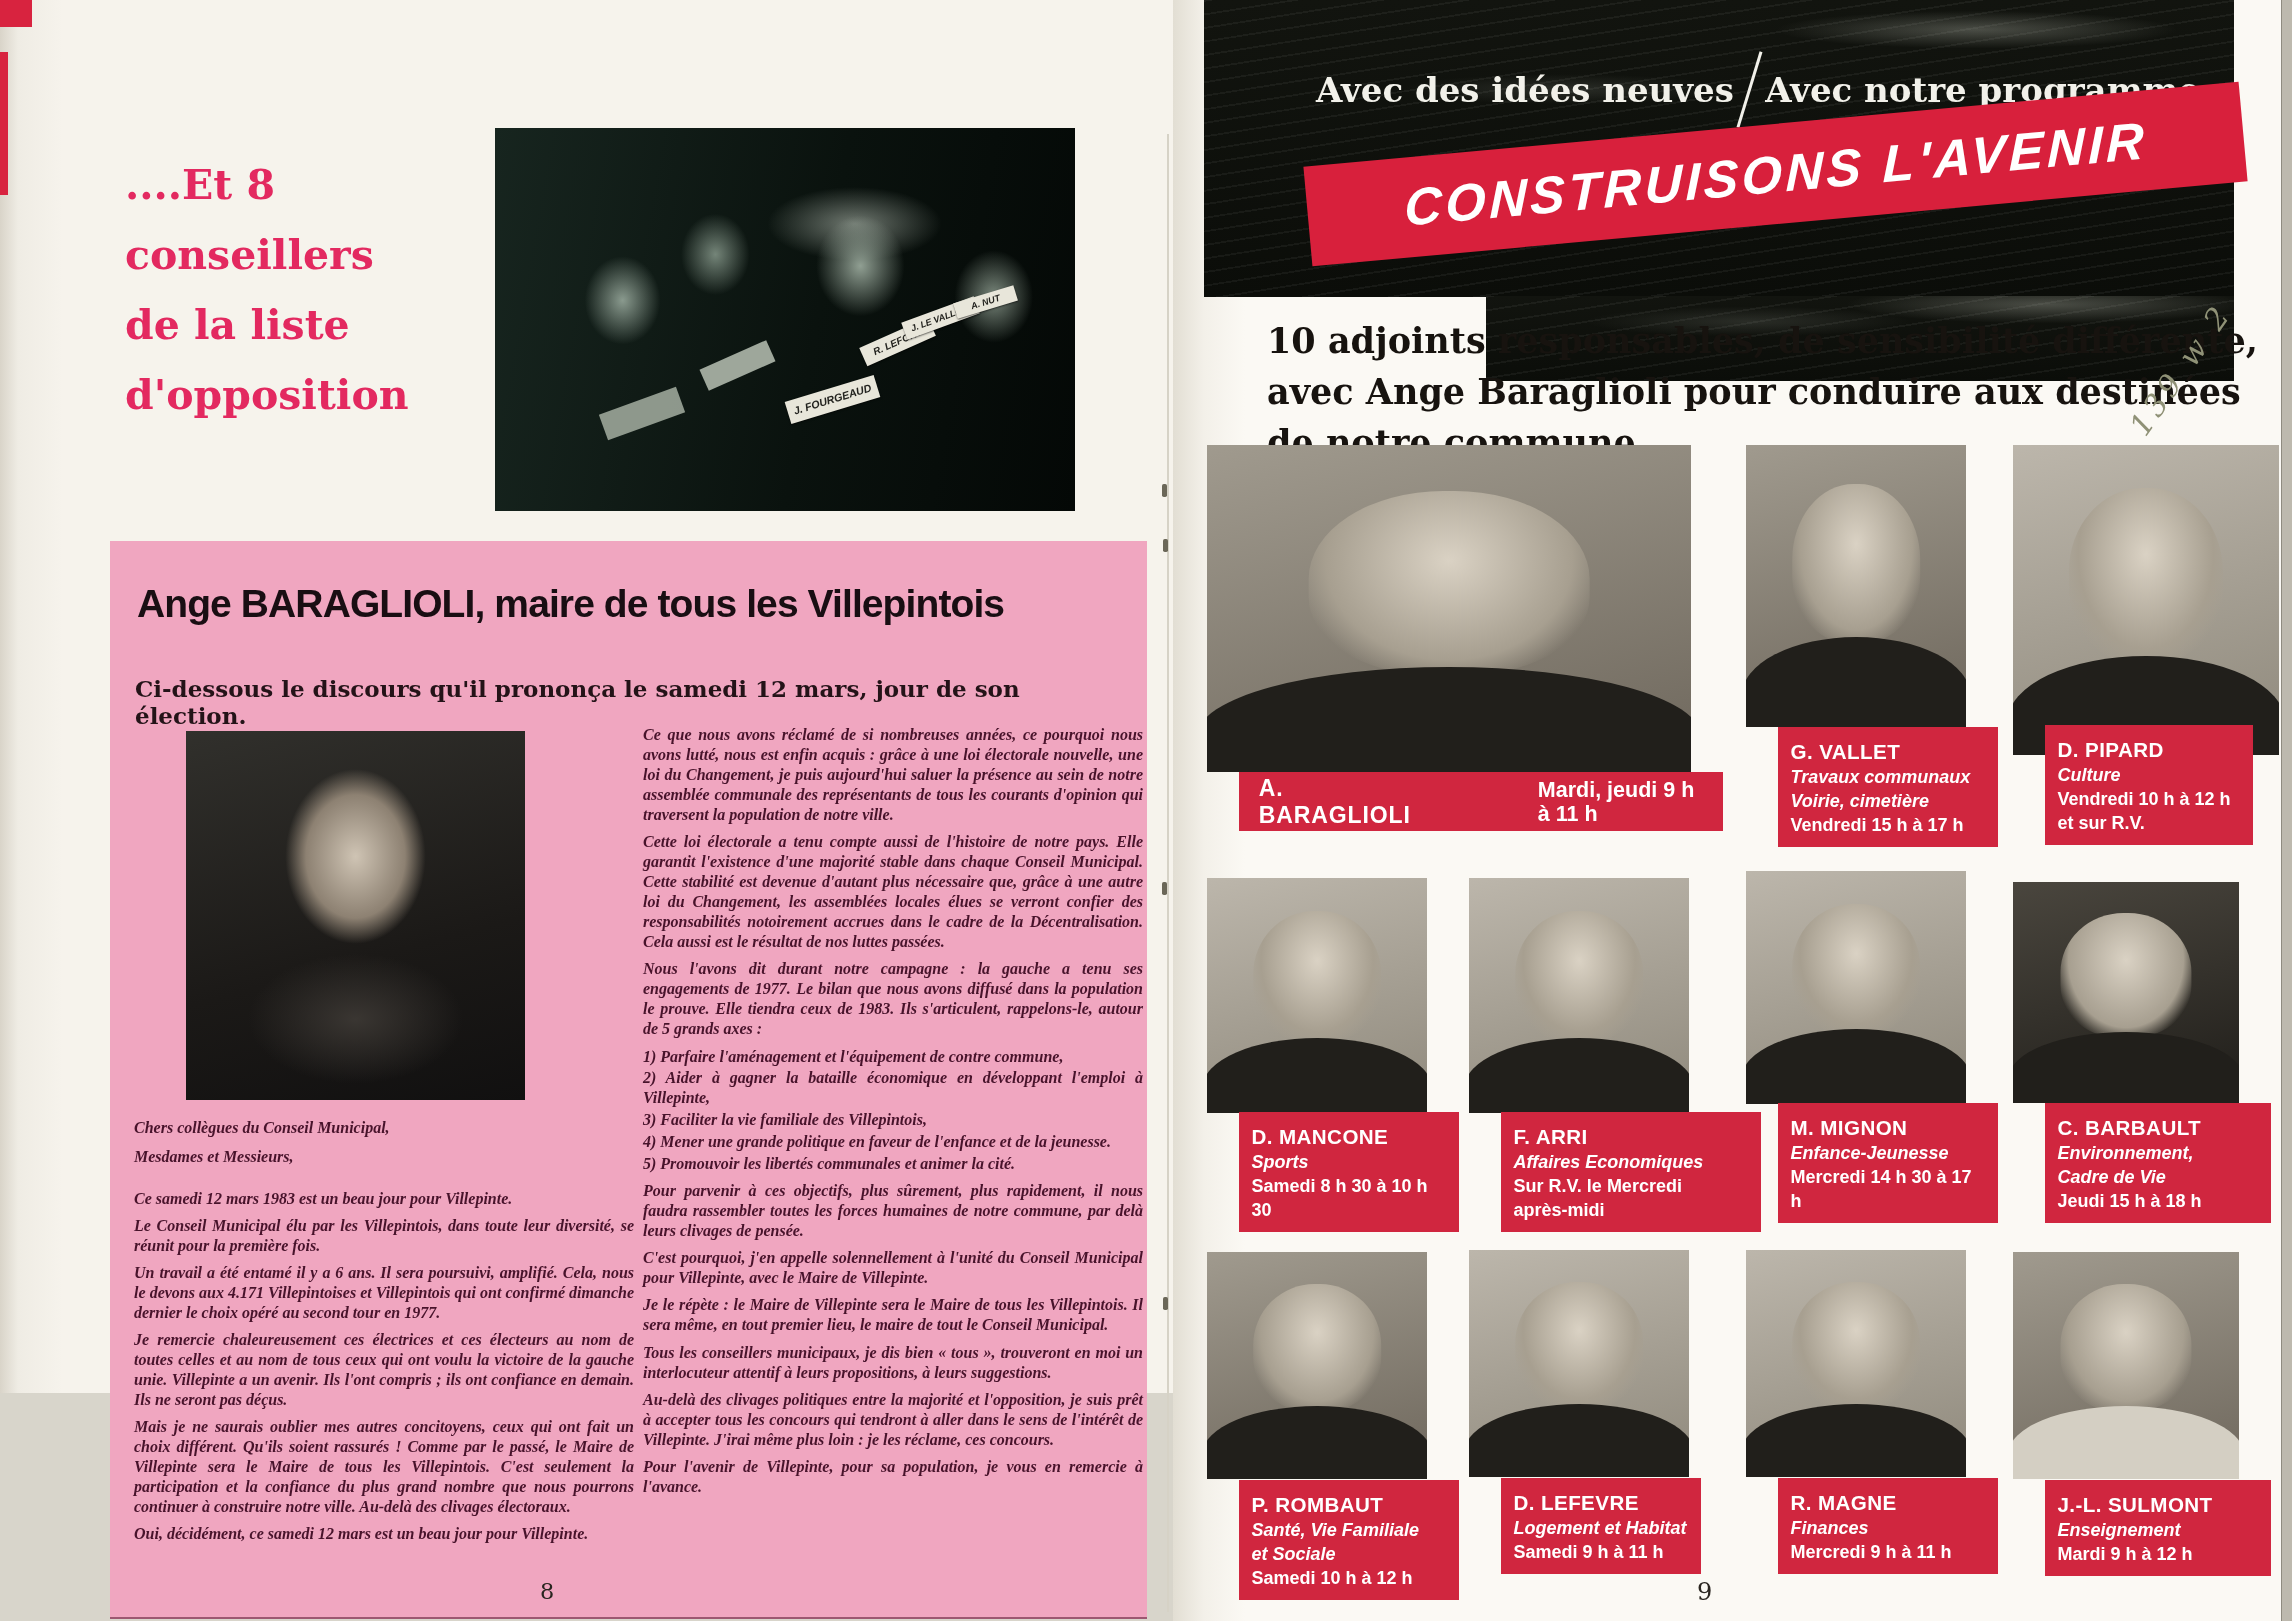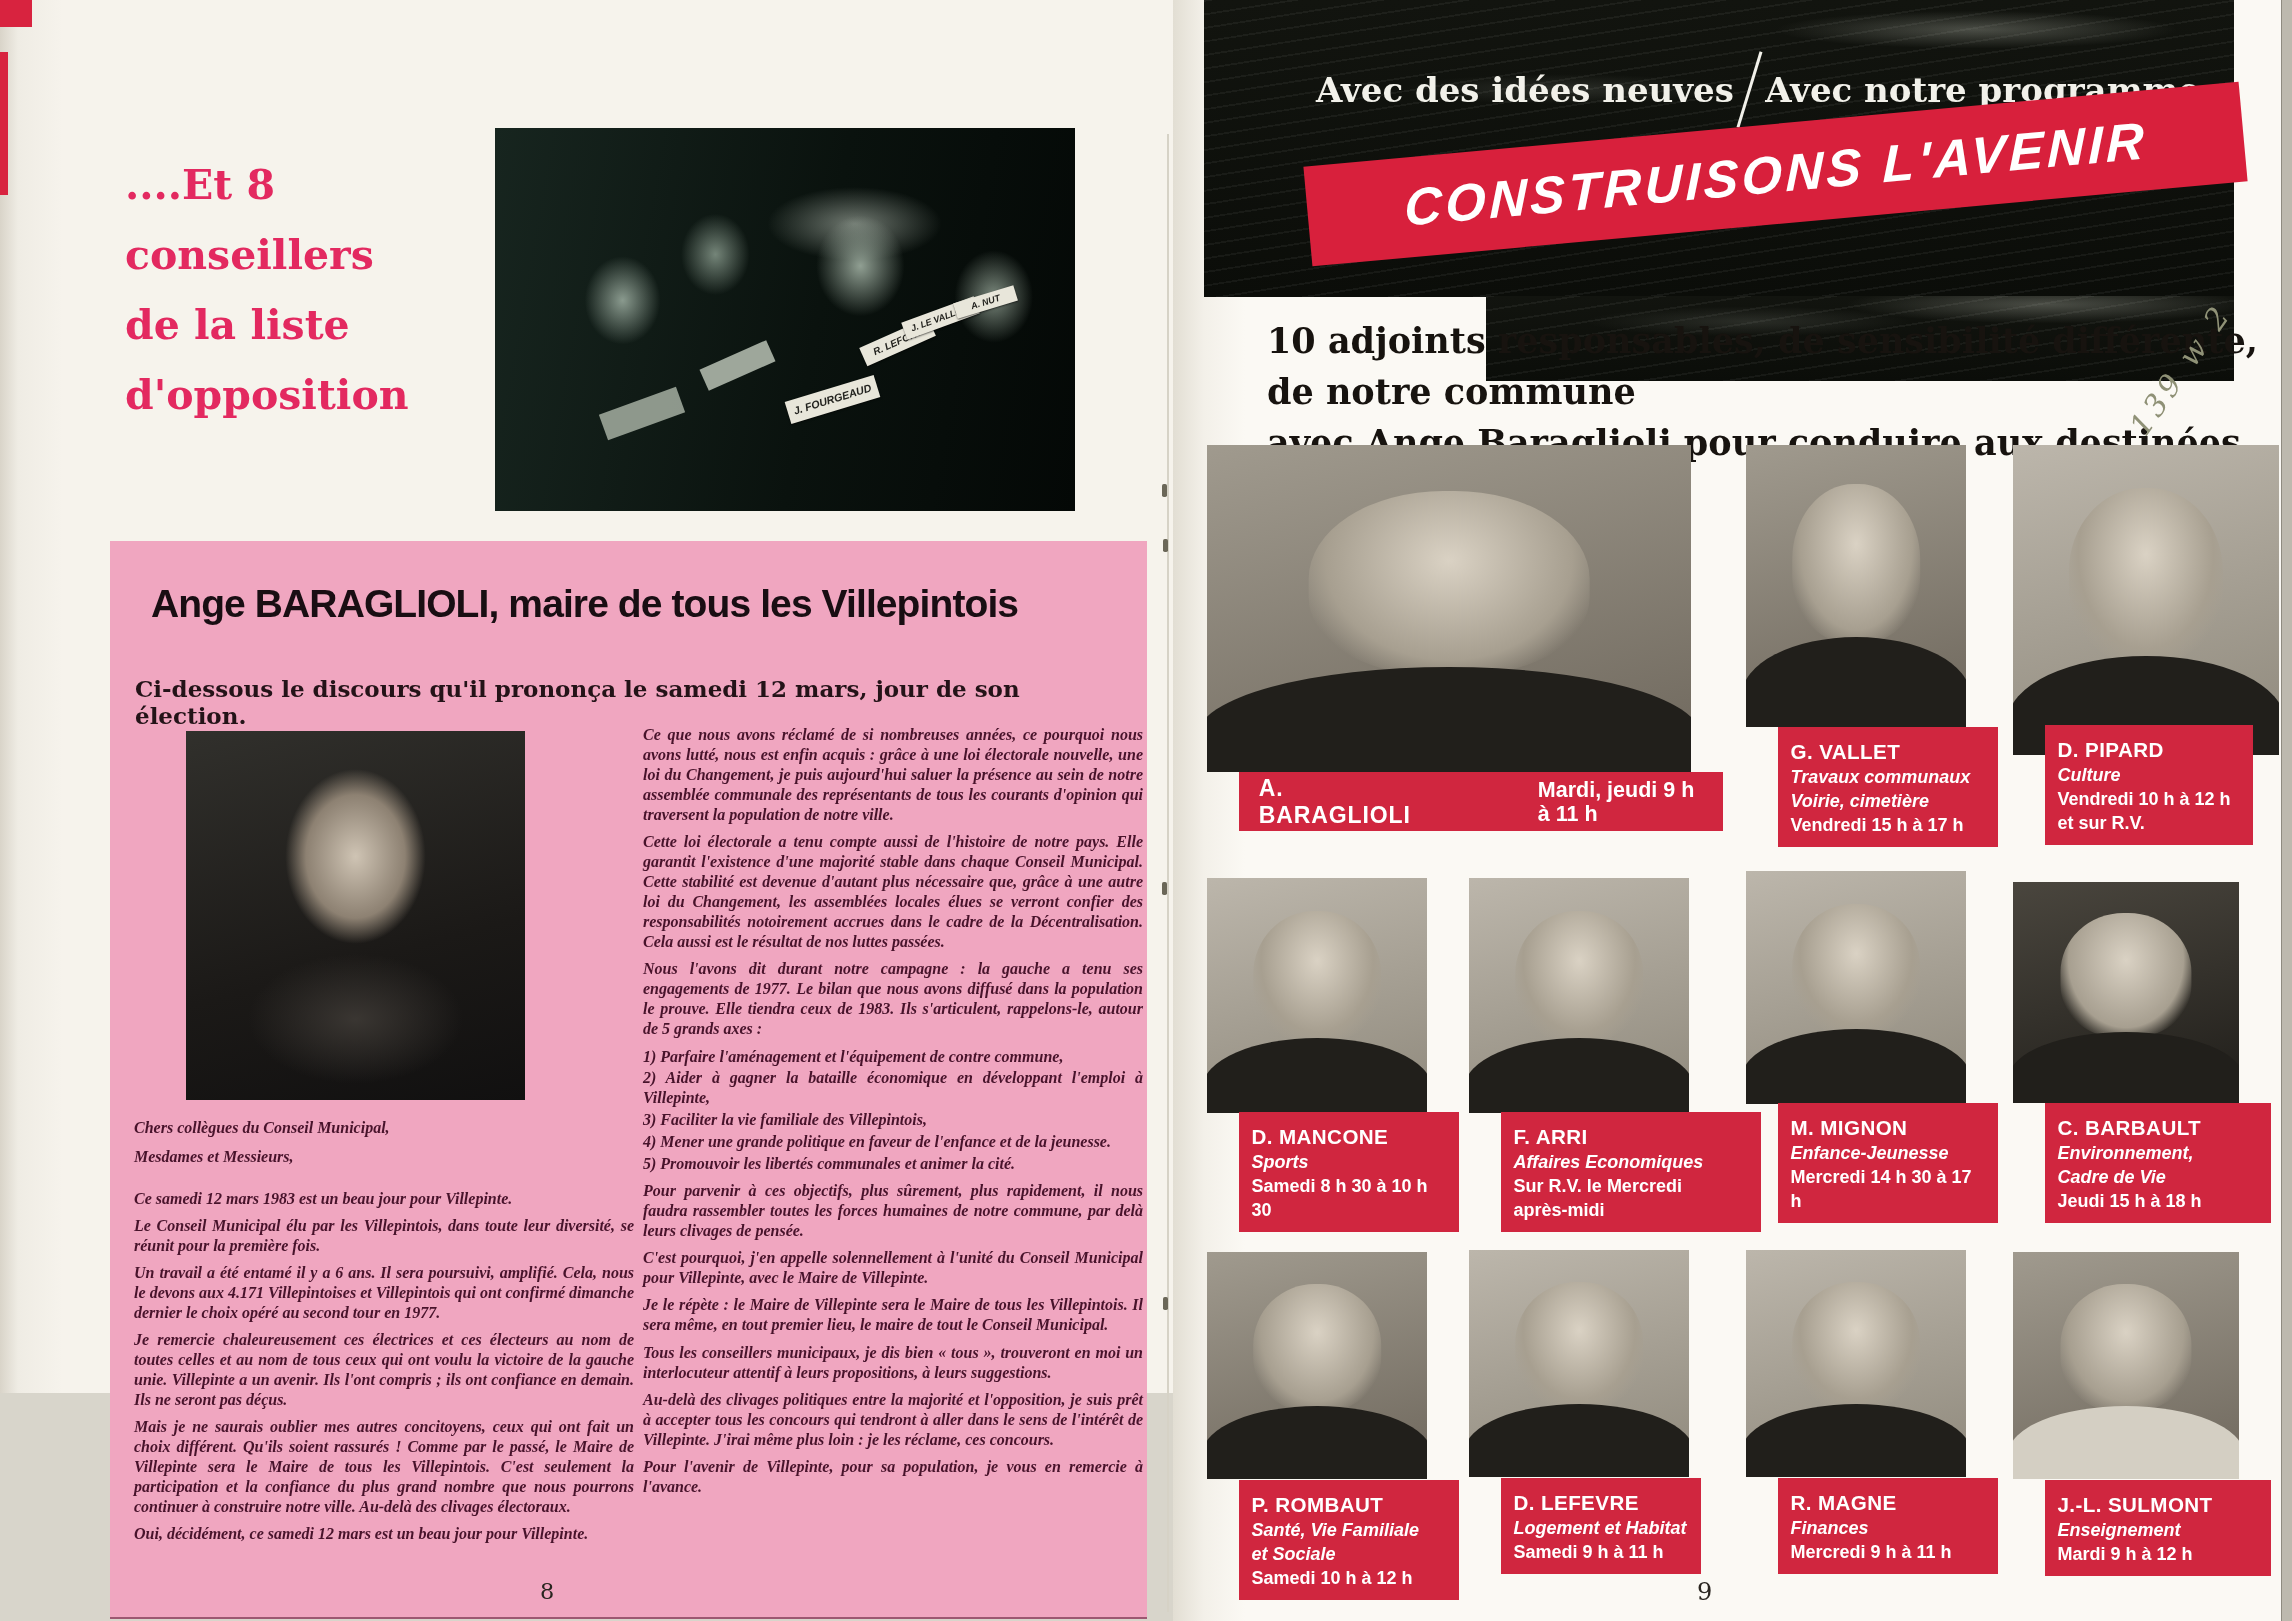--- a/index.html
+++ b/index.html
@@ -29,21 +29,21 @@
       radial-gradient(ellipse 56px 66px at 86% 44%, rgba(152,168,154,.8) 0%, rgba(152,168,154,0) 70%),
       radial-gradient(ellipse 116px 49px at 62% 25%, rgba(194,204,192,.55) 0%, rgba(194,204,192,0) 75%),
       linear-gradient(100deg,#17251f 0%,#0a120e 55%,#040806 100%);}
   .nameplate{position:absolute;background:#e8e6da;color:#23231f;
     font-weight:bold;font-style:italic;text-align:center;
     box-shadow:0 0.9px 1.8px rgba(0,0,0,.6);white-space:nowrap;overflow:hidden;}
   .paper{position:absolute;background:#c3ccbe;opacity:.8;}
   
   #article-box{position:absolute;left:110px;top:541px;width:1037px;height:1076px;
     background:#f0a6c0;border-bottom:2.7px solid #9c5771;}
-  #article-title{position:absolute;left:41px;top:41px;width:994px;
+  #article-title{position:absolute;left:27px;top:41px;width:994px;
     font-size:39px;font-weight:bold;letter-spacing:-0.9px;color:#190e13;}
   #article-subtitle{position:absolute;left:25px;top:134px;width:994px;
     font-family:"DejaVu Serif",serif;font-weight:bold;font-size:23px;color:#241318;}
   #portrait-photo{position:absolute;left:76px;top:190px;width:339px;height:369px;
     background:
       radial-gradient(ellipse 90px 112px at 50% 34%, #cfc4b4 0%, #8d8172 55%, rgba(141,129,114,0) 78%),
       radial-gradient(ellipse 134px 81px at 50% 78%, #3a3632 0%, rgba(58,54,50,0) 80%),
       linear-gradient(165deg,#31302c 0%,#1b1917 60%,#111010 100%);}
   .speech{position:absolute;width:500px;color:#48132b;
     font-family:"Liberation Serif",serif;font-style:italic;font-weight:bold;
@@ -166,22 +166,22 @@
       <span class="slash-divider"></span>
       <span>Avec notre programme</span>
     </div>
 
     <div id="main-banner" style="background:#d8203c;">
       <span class="txt">CONSTRUISONS L'AVENIR</span>
     </div>
 
     <div id="intro">
       <div>10 adjoints responsables, de sensibilité différente,</div>
+      <div>avec Ange Baraglioli pour conduire aux destinées</div>
       <div>de notre commune</div>
-      <div>avec Ange Baraglioli pour conduire aux destinées</div>
     </div>
 
     <div id="handwritten">139 w 2</div>
 
     <div class="ph tone-mid" style="left:34px;top:445px;width:484px;height:327px;"></div>
     <div class="cap" id="cap-baraglioli" style="left:34px;top:772px;width:484px;height:59px;background:#d0263f;">
       <span class="nm">A. BARAGLIOLI</span>
       <span class="sc">Mardi, jeudi 9 h à 11 h</span>
     </div>
 

